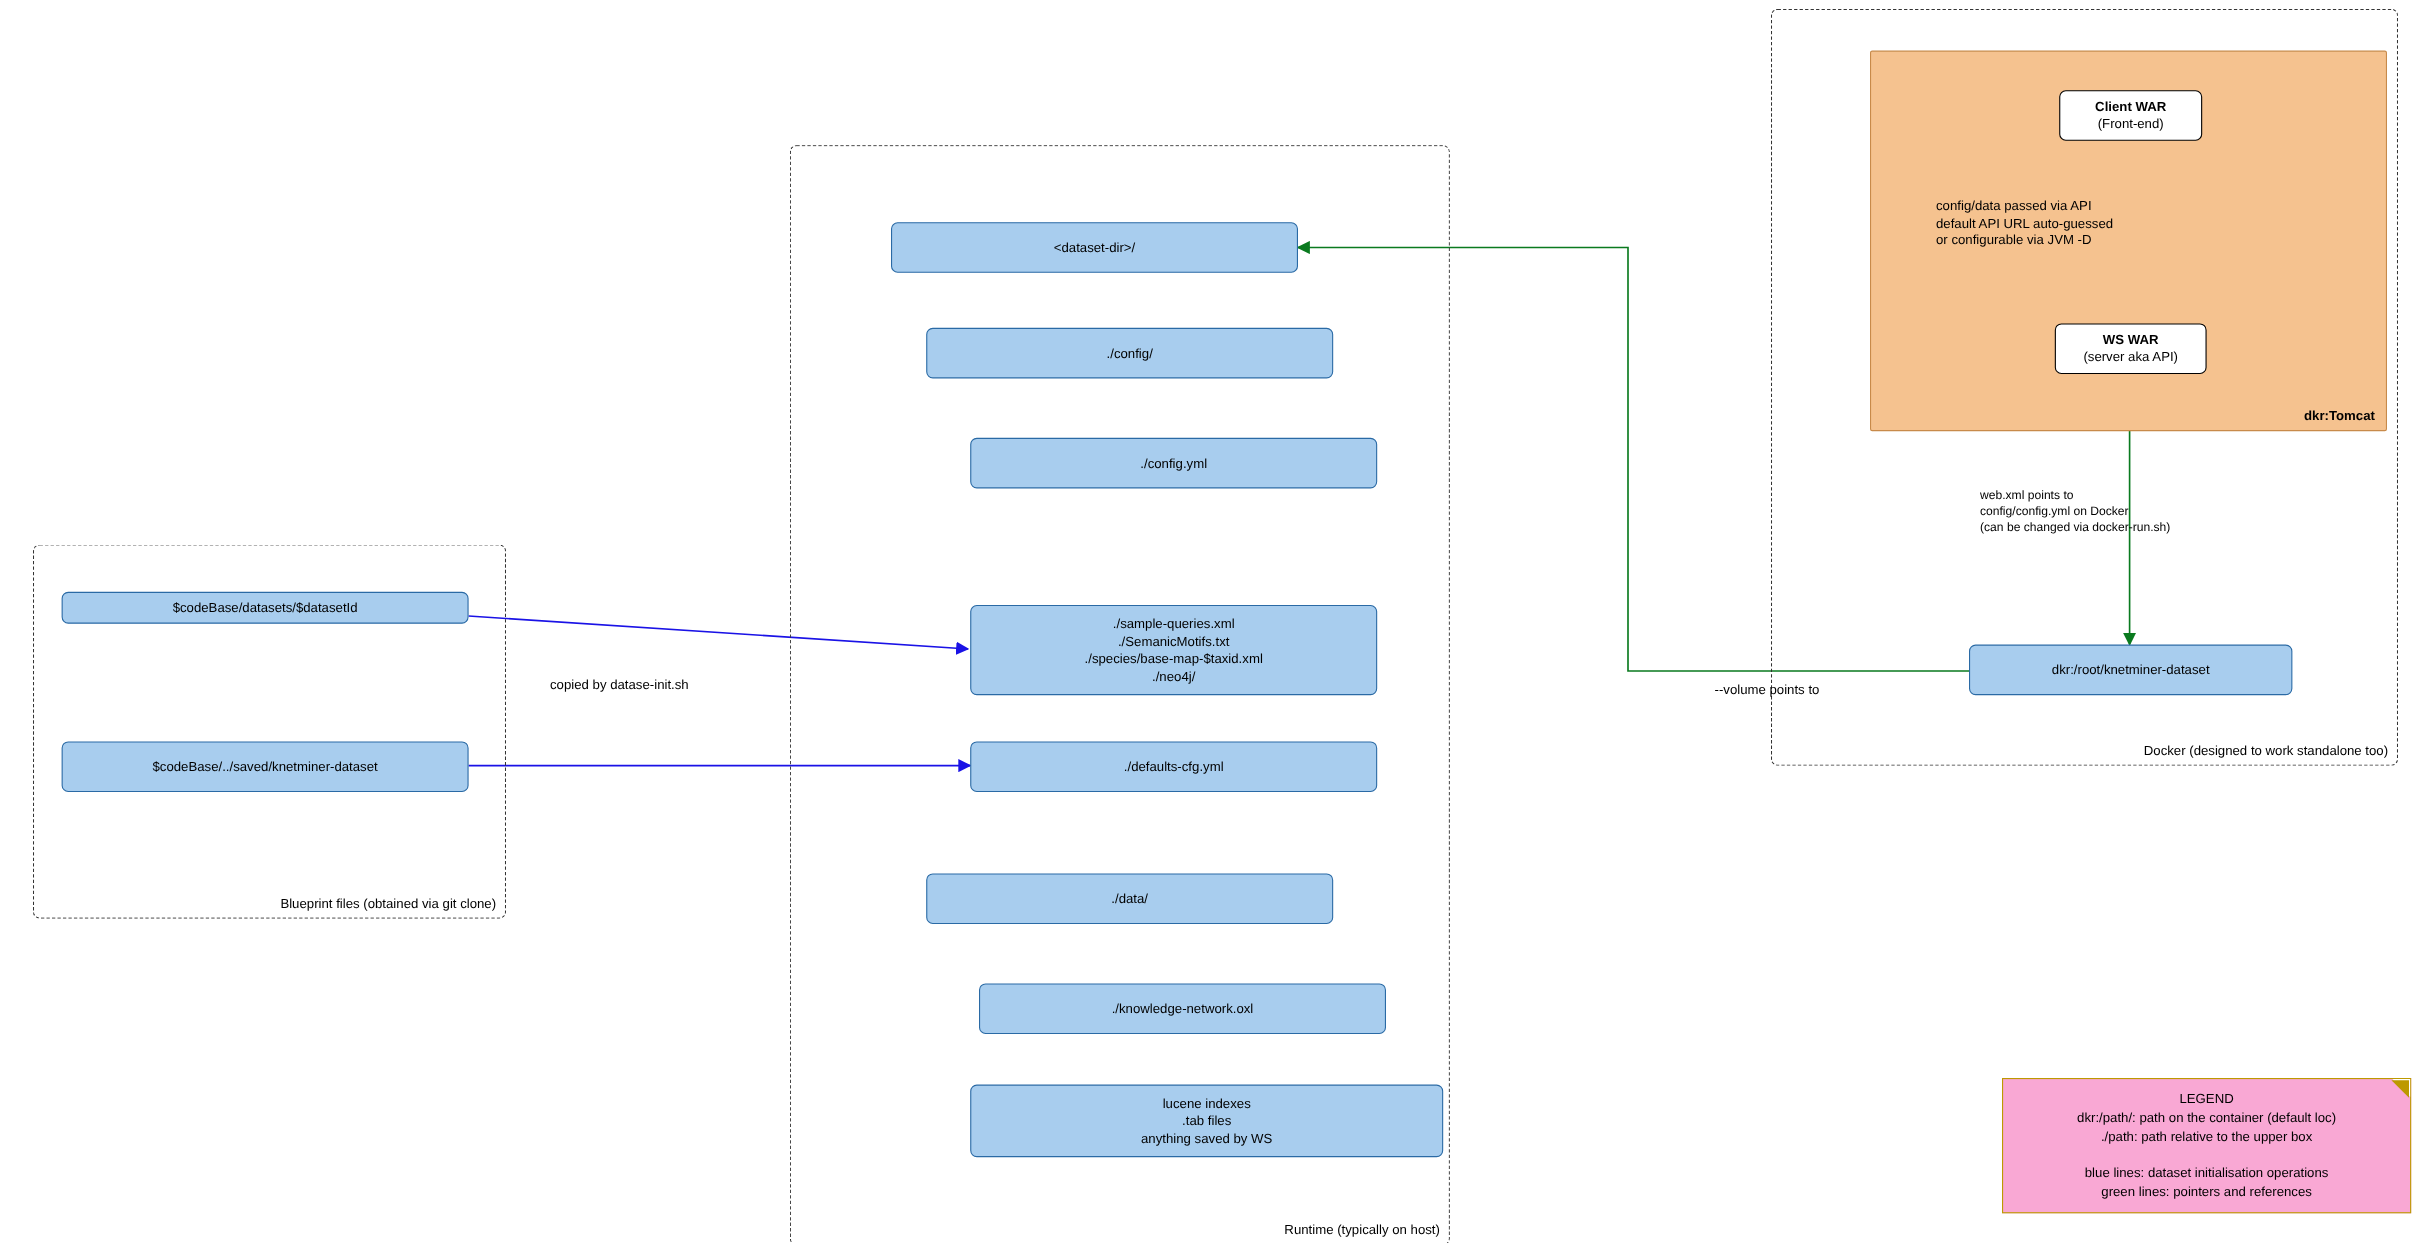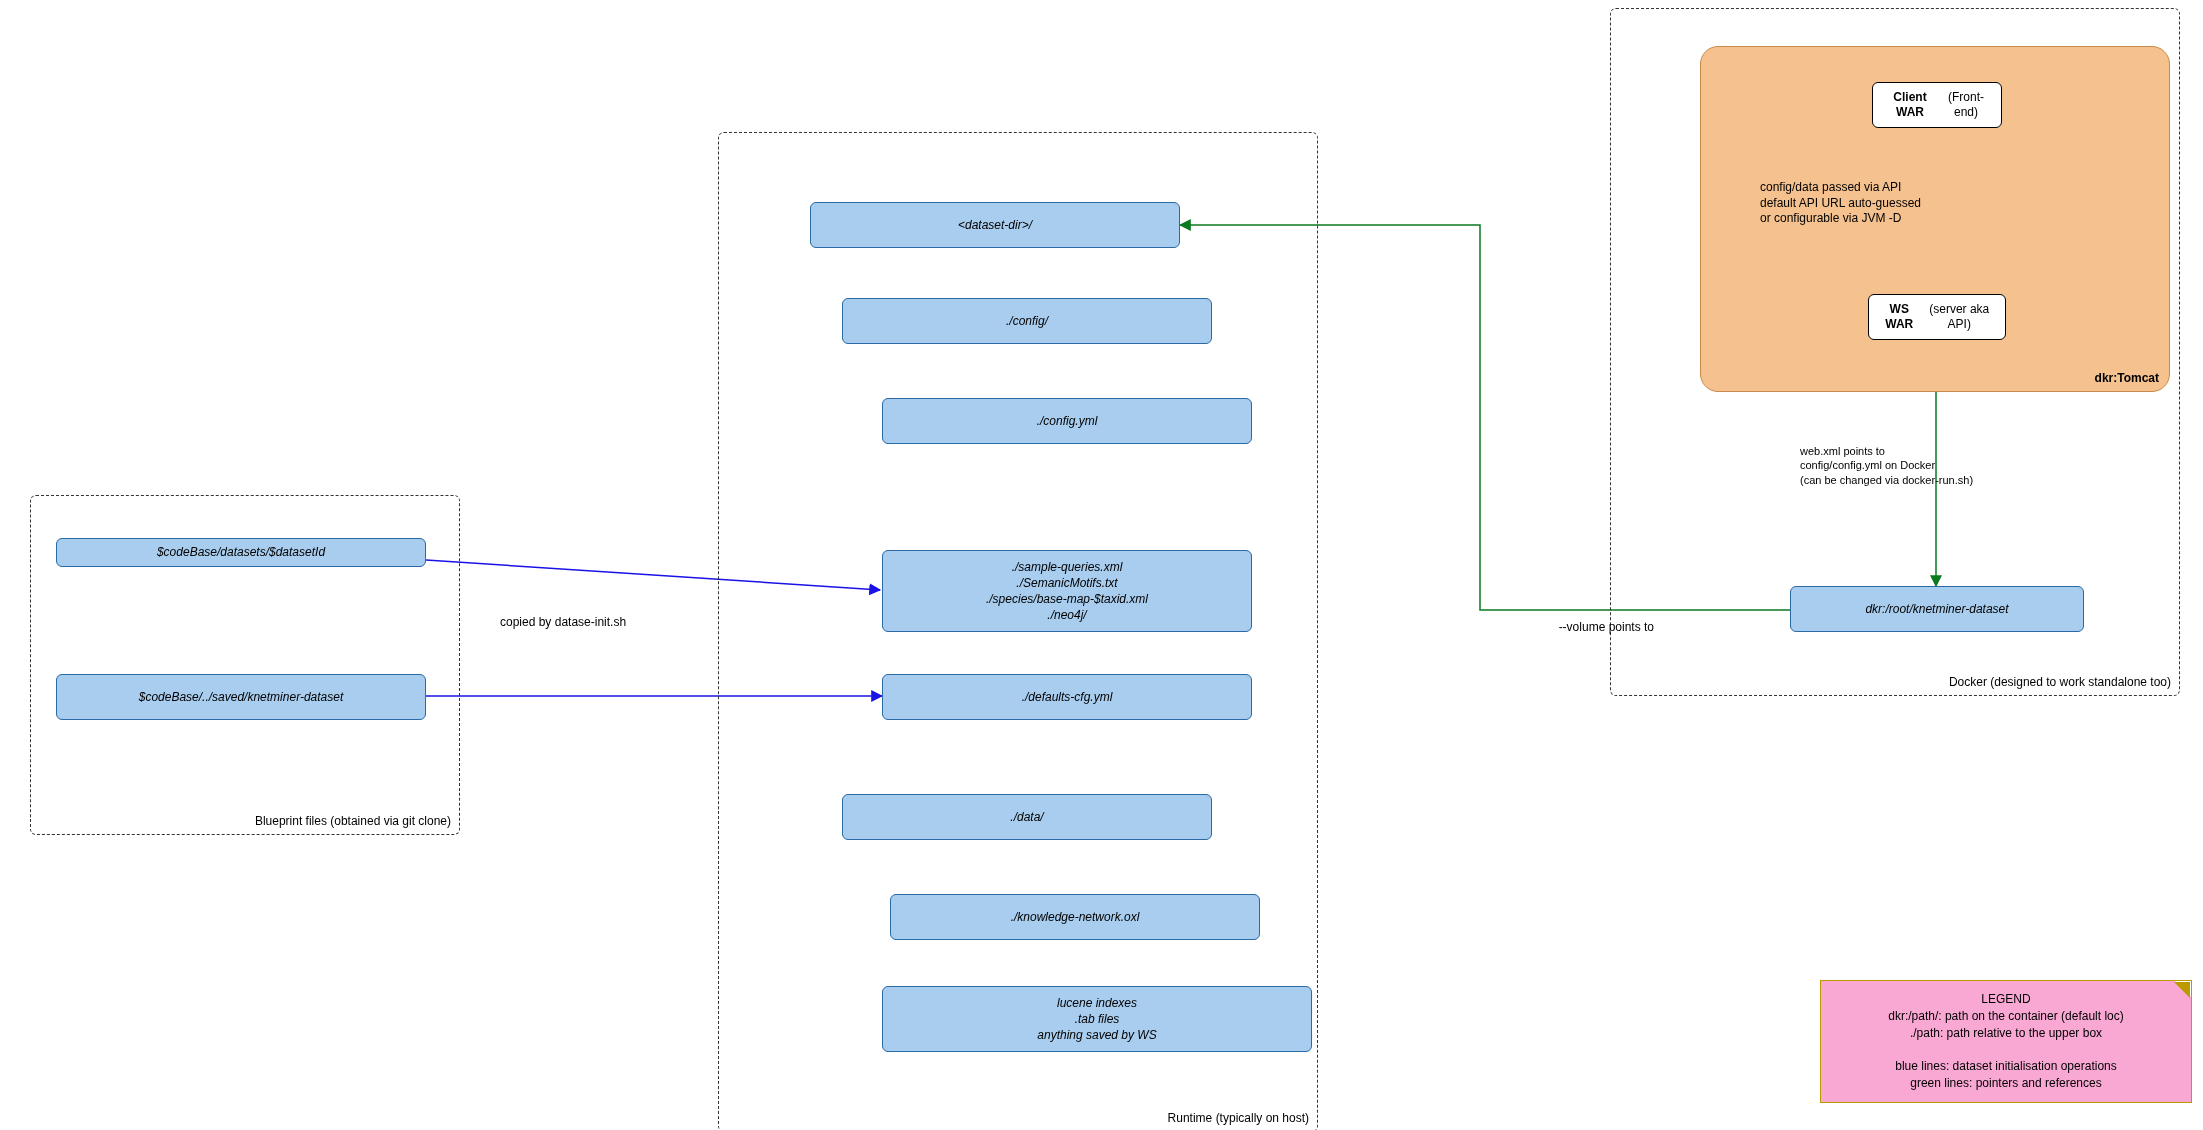--- a/index.html
+++ b/index.html
@@ -18,29 +18,30 @@
     background: #a8cdee;
     border: 1px solid #2a6aa5;
     border-radius: 6px;
     display: flex;
     align-items: center;
     justify-content: center;
     text-align: center;
     padding: 6px 10px;
     line-height: 1.35;
     white-space: pre-line;
-    font-style: italic;
   }
   .node-white {
     position: absolute;
     background: #fff;
     border: 1px solid #000;
     border-radius: 6px;
     display: flex;
+    flex-direction: column;
     align-items: center;
+    justify-content: center;
     text-align: center;
     padding: 4px 8px;
     line-height: 1.25;
   }
   .node-white .title { font-weight: 600; }
   .group {
     position: absolute;
     border: 1px dashed #333;
     border-radius: 6px;
     background: transparent;
@@ -49,21 +50,21 @@
     position: absolute;
     right: 8px;
     bottom: 6px;
     font-size: 12px;
     color: #000;
   }
   .tomcat {
     position: absolute;
     background: #f5c28f;
     border: 1px solid #c88a4a;
-    border-radius: 18px;
+    border-radius: 2px;
   }
   .edge-label {
     position: absolute;
     font-size: 12px;
     color: #000;
     text-align: left;
     white-space: pre-line;
     line-height: 1.3;
   }
   .note {

